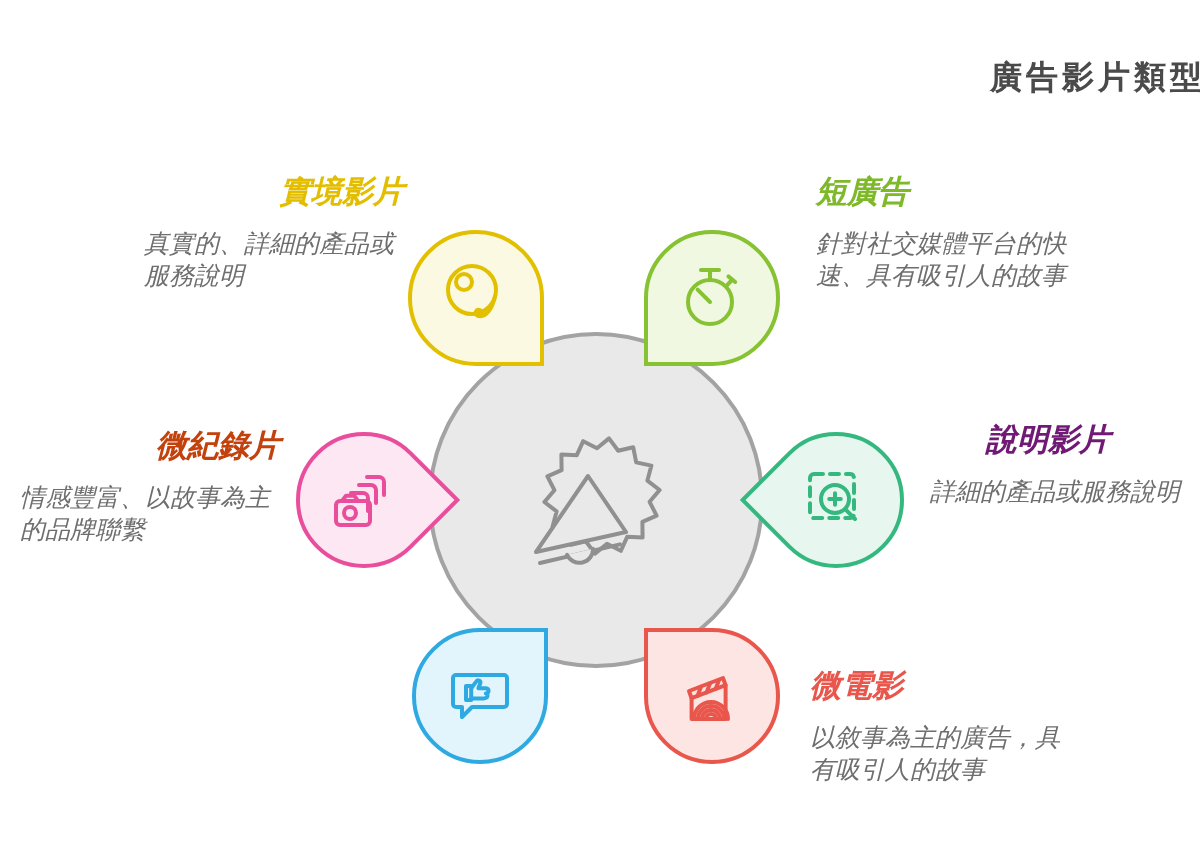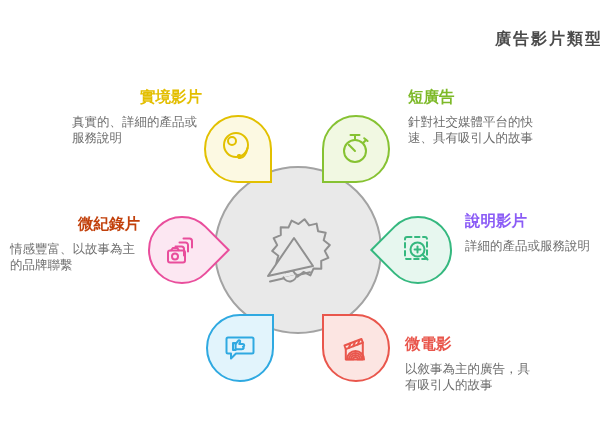--- a/index.html
+++ b/index.html
@@ -21,28 +21,28 @@
     display:flex;align-items:center;justify-content:center;
   }
   .bubble svg{width:40px;height:40px;display:block;}
   .b-tl{left:204px;top:115px;border-radius:50% 50% 0 50%;border-color:#e2c000;background:#fcf9e2;}
   .b-tr{left:322px;top:115px;border-radius:50% 50% 50% 0;border-color:#86c232;background:#f1f8e2;}
   .b-l {left:148px;top:216px;border-radius:50% 0 50% 50%;transform:rotate(45deg);border-color:#e94e9c;background:#fce7f2;}
   .b-r {left:384px;top:216px;border-radius:50% 50% 50% 0;transform:rotate(45deg);border-color:#35b87f;background:#e7f7ef;}
   .b-bl{left:206px;top:314px;border-radius:50% 0 50% 50%;border-color:#2fa9e1;background:#e2f4fc;}
   .b-br{left:322px;top:314px;border-radius:0 50% 50% 50%;border-color:#e9564c;background:#fce5e2;}
   .b-l svg,.b-r svg{transform:rotate(-45deg);}
-  .tb{position:absolute;width:130px;}
+  .tb{position:absolute;width:130px;font-style:italic;}
   .tb h2{margin:0 0 8px 0;font-size:15.5px;font-weight:bold;line-height:18px;}
   .tb p{margin:0;font-size:12.5px;line-height:16px;color:#6e6e6e;}
   .tb.align-r h2{text-align:right;}
   .tb-tl{left:72px;top:88px;}  .tb-tl h2{color:#e3be00;}
   .tb-tr{left:408px;top:88px;} .tb-tr h2{color:#7db928;}
   .tb-l {left:10px;top:215px;} .tb-l h2{color:#c2410c;}
-  .tb-r {left:465px;top:212px;}.tb-r h2{color:#8b5cf6;}
+  .tb-r {left:465px;top:212px;}.tb-r h2{color:#701a75;margin-left:28px;}
   .tb-bl{left:66px;top:336px;} .tb-bl h2{color:#2fa9e1;}
   .tb-br{left:405px;top:335px;}.tb-br h2{color:#e9564c;}
   .ic{fill:none;stroke-width:2;stroke-linecap:round;stroke-linejoin:round;}
   .ic-yellow{stroke:#e2c000;} .ic-lime{stroke:#86c232;} .ic-pink{stroke:#e94e9c;}
   .ic-emerald{stroke:#35b87f;} .ic-blue{stroke:#2fa9e1;} .ic-red{stroke:#e9564c;}
   .ic-gray{stroke:#909090;fill:#e9e9e9;}
 </style>
 </head>
 <body>
 

